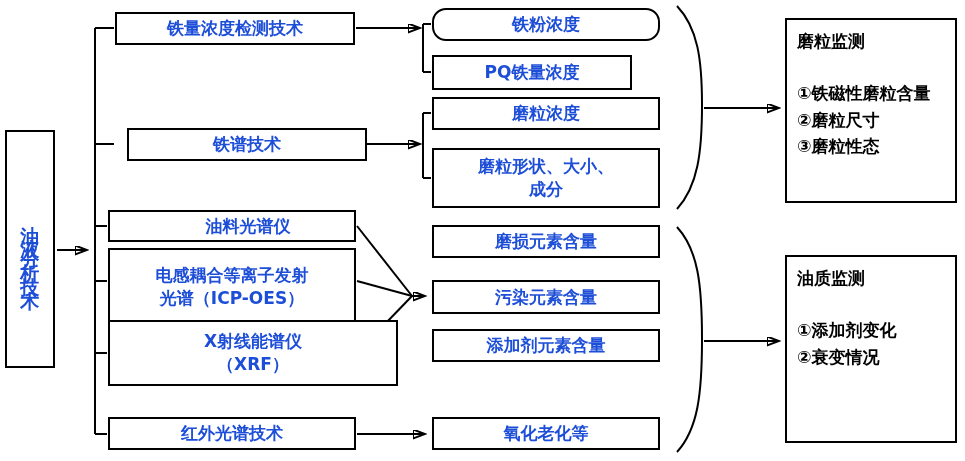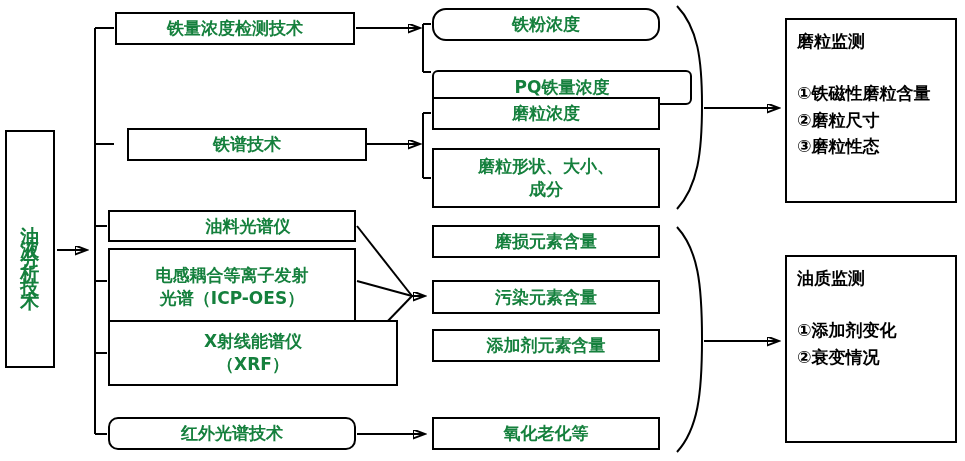--- a/index.html
+++ b/index.html
@@ -10,21 +10,21 @@
     border:2px solid #000;
     background:#fff;
     box-sizing:border-box;
     display:flex;
     align-items:center;
     justify-content:center;
     text-align:center;
     font-weight:bold;
     font-size:17px;
     line-height:1.35;
-    color:#15803d;
+    color:#1d4ed8;
     white-space:pre-line;
   }
   .vbox{
     writing-mode:vertical-rl;
     text-orientation:upright;
     letter-spacing:13px;
     font-size:19px;
   }
   .rbox{
     position:absolute;
@@ -103,24 +103,24 @@
 
   <div class="box vbox" style="left:5px;top:130px;width:50px;height:238px;">油液分析技术</div>
 
   <div class="box" style="left:115px;top:12px;width:240px;height:33px;">铁量浓度检测技术</div>
   <div class="box" style="left:115px;top:128px;width:240px;height:33px;margin-left:12px;">铁谱技术</div>
   <div class="box" style="left:108px;top:210px;width:248px;height:32px;padding-left:32px;">油料光谱仪</div>
   <div class="box" style="left:108px;top:248px;width:248px;height:78px;">电感耦合等离子发射
 光谱（ICP-OES）</div>
   <div class="box" style="left:108px;top:320px;width:290px;height:66px;">X射线能谱仪
 （XRF）</div>
-  <div class="box" style="left:108px;top:417px;width:248px;height:33px;border-radius:10px;">红外光谱技术</div>
+  <div class="box" style="left:108px;top:417px;width:248px;height:33px;">红外光谱技术</div>
 
   <div class="box" style="left:432px;top:8px;width:228px;height:33px;border-radius:14px;">铁粉浓度</div>
-  <div class="box" style="left:432px;top:70px;width:260px;height:35px;border-radius:6px;">PQ铁量浓度</div>
+  <div class="box" style="left:432px;top:55px;width:200px;height:35px;">PQ铁量浓度</div>
   <div class="box" style="left:432px;top:97px;width:228px;height:33px;">磨粒浓度</div>
   <div class="box" style="left:432px;top:148px;width:228px;height:60px;">磨粒形状、大小、
 成分</div>
   <div class="box" style="left:432px;top:225px;width:228px;height:33px;">磨损元素含量</div>
   <div class="box" style="left:432px;top:280px;width:228px;height:34px;">污染元素含量</div>
   <div class="box" style="left:432px;top:329px;width:228px;height:33px;">添加剂元素含量</div>
   <div class="box" style="left:432px;top:417px;width:228px;height:33px;">氧化老化等</div>
 
   <div class="rbox" style="left:785px;top:18px;width:172px;height:185px;">
     <div class="title">磨粒监测</div>

